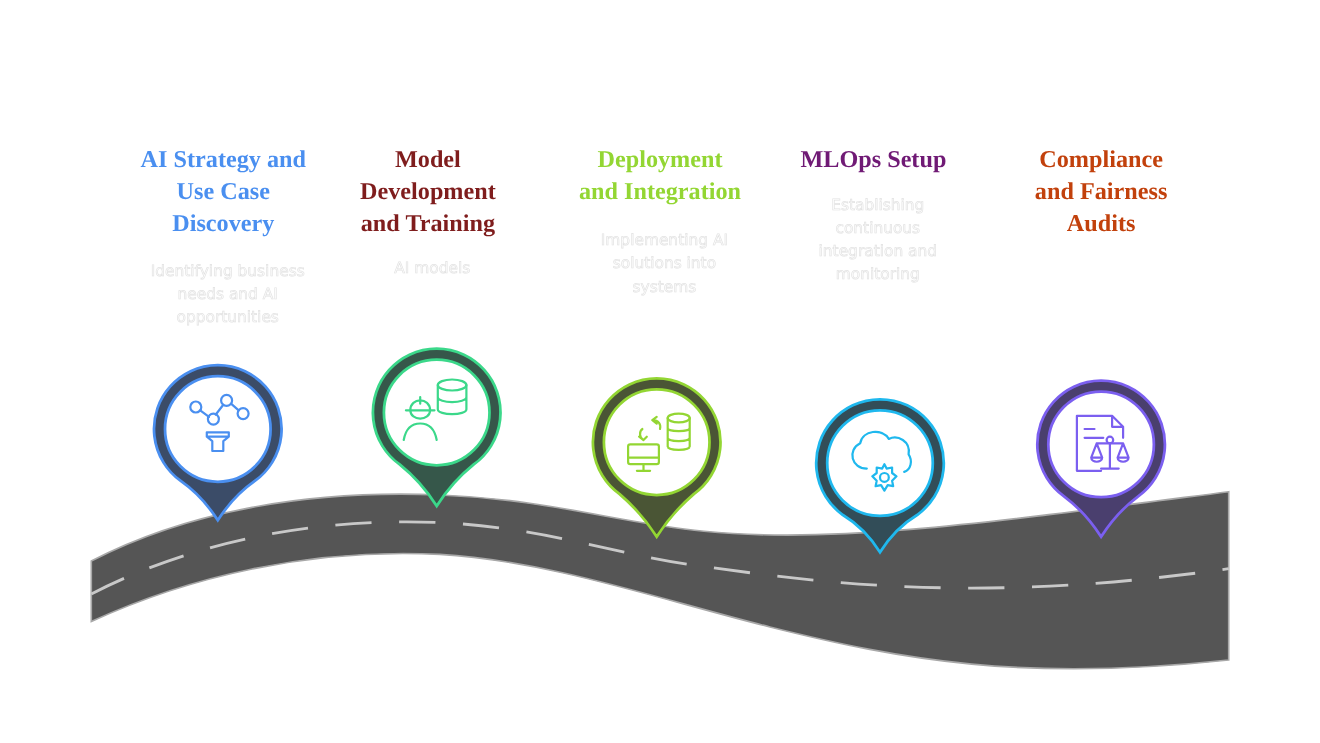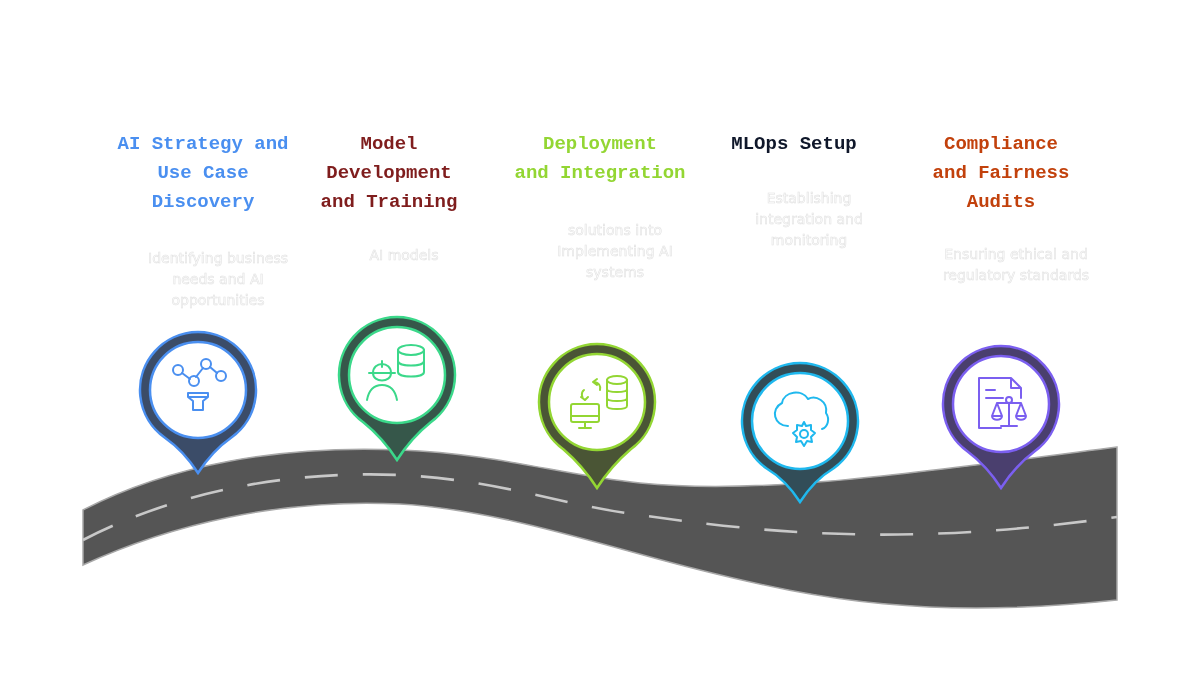--- a/index.html
+++ b/index.html
@@ -1,20 +1,20 @@
 <!DOCTYPE html>
 <html><head>
 <meta charset="utf-8">
 <style>
   html, body { margin: 0; padding: 0; background: #ffffff; }
   body { width: 1200px; height: 675px; position: relative; overflow: hidden; font-family: "Liberation Sans", sans-serif; }
   .road-svg { position: absolute; left: 0; top: 0; }
   .stage { position: absolute; width: 180px; text-align: center; }
-  .stage-title { font-family: Liberation Mono, monospace; font-weight: bold; font-size: 19px; line-height: 29px; margin: 0; }
-  .stage-desc { font-family: "DejaVu Sans", sans-serif; font-size: 14px; line-height: 21px; color: #ffffff; -webkit-text-stroke: 0.6px #e2e2e2; margin: 15px; }
+  .stage-title { font-family: Liberation Serif, serif; font-weight: bold; font-size: 22px; line-height: 29px; margin: 0; }
+  .stage-desc { font-family: "DejaVu Sans", sans-serif; font-size: 14px; line-height: 21px; color: #ffffff; -webkit-text-stroke: 0.6px #e2e2e2; margin: 4px; }
 </style>
 </head>
 <body>
 
 <svg class="road-svg" width="1200" height="675" viewBox="0 0 1200 675">
   <path id="road-body" d="M83,510 C170,465 280,445 400,450 C500,454 560,475 640,483 C760,495 900,475 1117,447 L1117,600 C930,620 820,600 700,570 C600,545 500,510 400,504 C280,498 170,525 83,565 Z" stroke-width="1.5" fill="#555555" stroke="#a8a8a8"></path>
   <path id="road-dash" d="M83,540 C170,495 280,470 400,475 C500,480 560,505 640,515 C760,532 900,548 1117,517" fill="none" stroke-width="2.6" stroke-dasharray="33,25" stroke="#c8c8c8"></path>
   <g id="pins">
       <g>
         <path d="M164.2999606888363,437.204950486427 A58,58 0 1 1 231.7000393111637,437.204950486427 Q212,451 198,473 Q184,451 164.2999606888363,437.204950486427 Z" fill="#3b4c68" stroke="#4a8ff0" stroke-width="2.5"></path>
@@ -93,39 +93,36 @@
       <div class="stage-desc" style="position: absolute; left: 0px; width: 180px; top: 100px;">
         <div>AI models</div>
       </div>
     </div>
     <div class="stage" style="left: 510px; top: 130px;">
       <div class="stage-title" style="color: rgb(147, 214, 51);">
         <div>Deployment</div>
         <div>and Integration</div>
       </div>
       <div class="stage-desc" style="position: absolute; left: 0px; width: 180px; top: 75px;">
+        <div>Implementing AI</div>
         <div>solutions into</div>
-        <div>Implementing AI</div>
         <div>systems</div>
       </div>
     </div>
     <div class="stage" style="left: 704px; top: 130px;">
-      <div class="stage-title" style="color: #0f172a;">
+      <div class="stage-title" style="color: #701a75;">
         <div>MLOps Setup</div>
       </div>
       <div class="stage-desc" style="position: absolute; left: 0px; width: 180px; top: 43px;">
         <div>Establishing</div>
+        <div>continuous</div>
         <div>integration and</div>
         <div>monitoring</div>
       </div>
     </div>
     <div class="stage" style="left: 911px; top: 130px;">
       <div class="stage-title" style="color: #c2410c;">
         <div>Compliance</div>
         <div>and Fairness</div>
         <div>Audits</div>
       </div>
-      <div class="stage-desc" style="position: absolute; left: 0px; width: 180px; top: 99px;">
-        <div>Ensuring ethical and</div>
-        <div>regulatory standards</div>
-      </div>
     </div>
   </div>
 
 </body></html>

